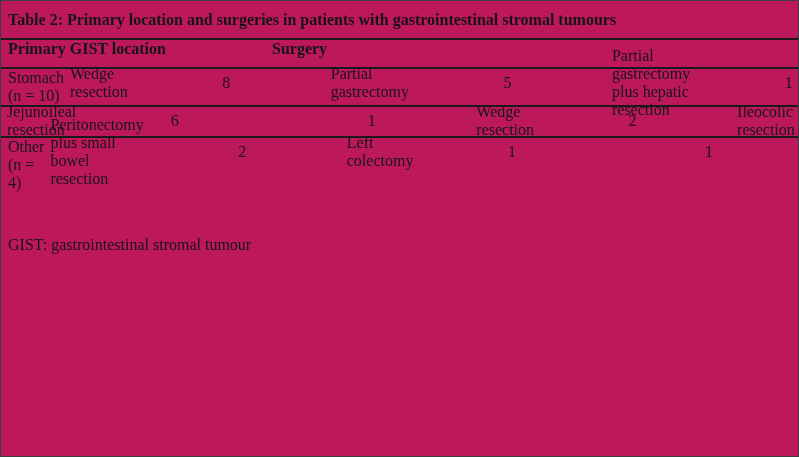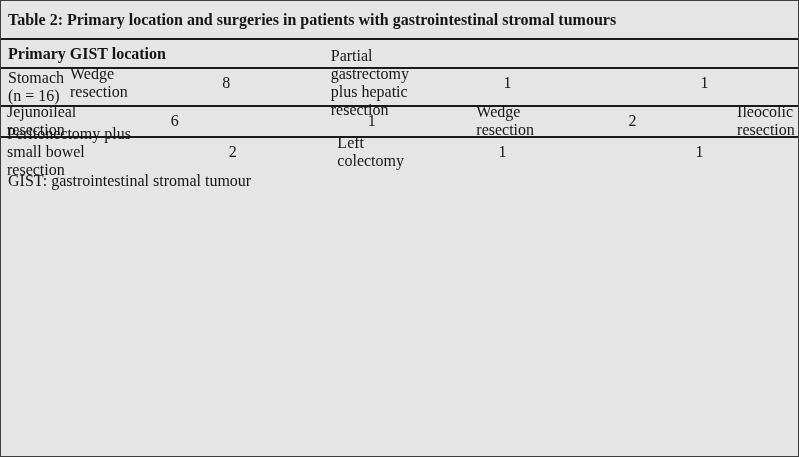--- a/index.html
+++ b/index.html
@@ -5,42 +5,42 @@
   html, body {
     margin: 0;
     padding: 0;
     background: #ffffff;
   }
   .paper-table {
     position: relative;
     width: 799px;
     height: 457px;
     box-sizing: border-box;
-    background: #e5e5e5;
+    background: #be185d;
     border: 1px solid #3e3e3e;
     font-family: "Liberation Serif", serif;
     font-size: 16px;
     color: #151515;
     overflow: hidden;
   }
   .title-band {
     height: 37px;
     display: flex;
     align-items: center;
     padding-left: 7px;
     font-weight: bold;
   }
   .rule {
     height: 0;
     border-top: 2px solid #1a1a1a;
   }
   .head-band {
     height: 27px;
     display: flex;
-    align-items: center;
+    align-items: flex-start;
     font-weight: bold;
   }
   .head-loc {
     width: 265px;
     box-sizing: border-box;
     padding-left: 7px;
   }
   .head-surgery {
     flex: 1;
     box-sizing: border-box;
@@ -76,43 +76,49 @@
     padding-left: 6px;
   }
   .cases-cell {
     width: 197px;
     text-align: center;
   }
   .footnote-band {
     height: 41px;
     box-sizing: border-box;
     padding: 6px 0 0 7px;
+    margin-top: 38px;
   }
 </style>
 </head>
 <body>
 
 <div class="paper-table">
 
   <div class="title-band">Table 2: Primary location and surgeries in patients with gastrointestinal stromal tumours</div>
 
   <div class="rule"></div>
 
   <div class="head-band">
     <div class="head-loc">Primary GIST location</div>
+    <div class="head-surgery">Surgery</div>
   </div>
 
   <div class="rule"></div>
 
   <div class="group">
-    <div class="loc-cell">Stomach (n = 16)</div>
+    <div class="loc-cell">Stomach (n = 10)</div>
     <div class="rows">
       <div class="row">
         <div class="surgery-cell">Wedge resection</div>
         <div class="cases-cell">8</div>
+      </div>
+      <div class="row">
+        <div class="surgery-cell">Partial gastrectomy</div>
+        <div class="cases-cell">5</div>
       </div>
       <div class="row">
         <div class="surgery-cell">Partial gastrectomy plus hepatic resection</div>
         <div class="cases-cell">1</div>
       </div>
       <div class="row">
         <div class="cases-cell">1</div>
       </div>
       <div class="row">
         <div class="cases-cell">1</div>
@@ -138,20 +144,21 @@
       <div class="row">
         <div class="surgery-cell">Ileocolic resection</div>
         <div class="cases-cell">1</div>
       </div>
     </div>
   </div>
 
   <div class="rule"></div>
 
   <div class="group">
+    <div class="loc-cell">Other (n = 4)</div>
     <div class="rows">
       <div class="row">
         <div class="surgery-cell">Peritonectomy plus small bowel resection</div>
         <div class="cases-cell">2</div>
       </div>
       <div class="row">
         <div class="surgery-cell">Left colectomy</div>
         <div class="cases-cell">1</div>
       </div>
       <div class="row">

